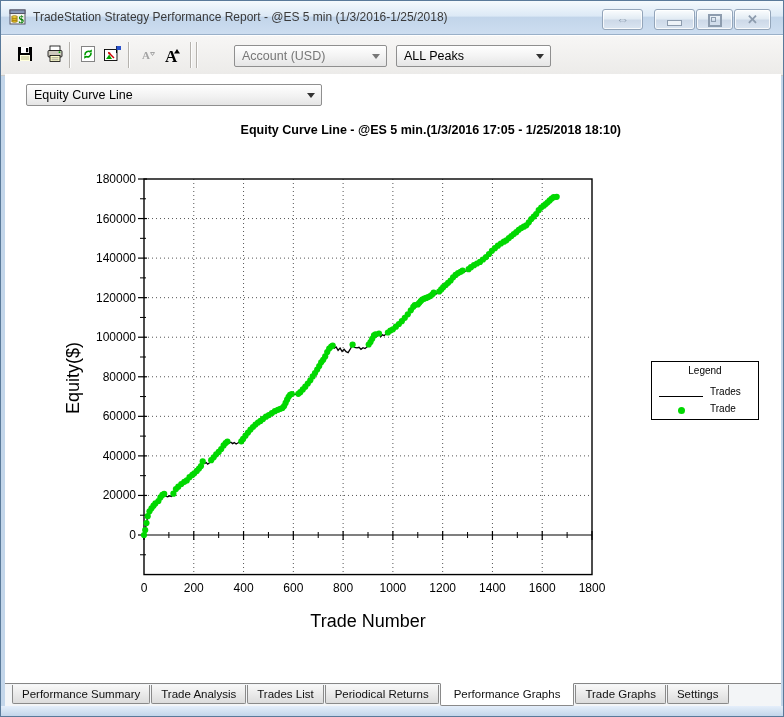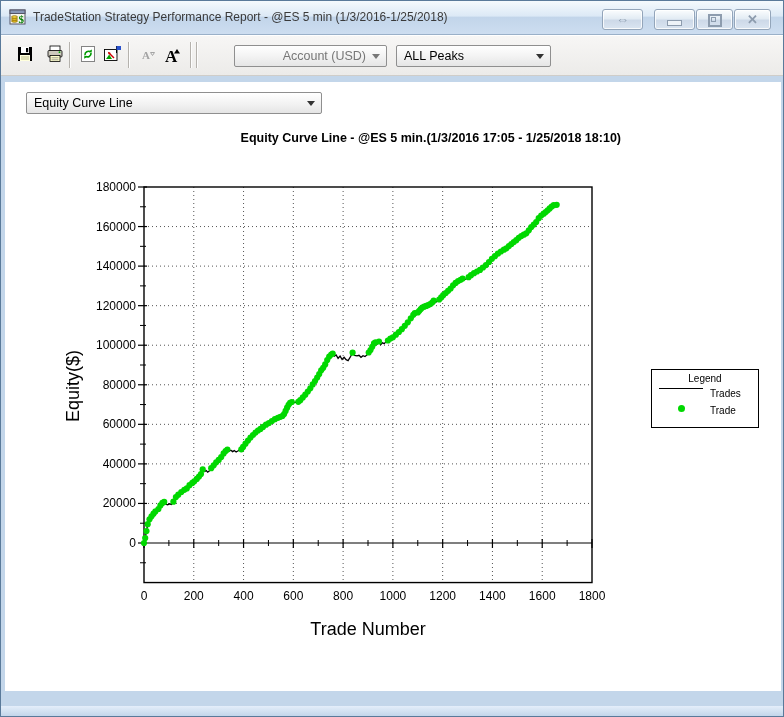--- a/index.html
+++ b/index.html
@@ -28,42 +28,42 @@
   
   .toolbar{position:absolute;left:0;top:34px;right:0;height:39px;
     background:linear-gradient(#f7f6f5,#ecebe9);border-top:1px solid #fff;border-bottom:1px solid #cfcdc9;}
   .tool-btn{position:absolute;top:9px;width:22px;height:22px;text-align:center;cursor:default;}
   .tool-sep{position:absolute;top:6px;height:26px;width:0;border-left:1px solid #b5b2ad;border-right:1px solid #fdfdfd;}
   .combo{position:absolute;height:22px;box-sizing:border-box;border:1px solid #8f8f8f;border-radius:2px;
     background:linear-gradient(#ffffff,#f2f2f2 55%,#e5e5e5);
     font-size:12.5px;line-height:20px;padding:0 20px 0 7px;color:#000;white-space:nowrap;overflow:hidden;}
   .combo .arrow{position:absolute;right:6px;top:8px;width:0;height:0;
     border-left:4px solid transparent;border-right:4px solid transparent;border-top:5px solid #333;}
-  .combo.disabled{color:#777;text-align:right;}
+  .combo.disabled{color:#777;}
   .combo.disabled .arrow{border-top-color:#777;}
 
   
-  .content{position:absolute;left:4px;top:81px;width:776px;height:609px;background:#fff;}
+  .content{position:absolute;left:4px;top:73px;width:776px;height:609px;background:#fff;}
   .graph-combo{left:21px;top:10px;width:296px;}
   .chart-title{position:absolute;left:56px;top:49px;width:560px;text-align:right;
     font-size:12.5px;font-weight:bold;color:#000;}
   #chart-svg{position:absolute;left:0;top:0;}
   .grid{stroke:#555;stroke-width:1;stroke-dasharray:1 3;}
   .frame{fill:none;stroke:#000;stroke-width:1.4;}
   .axis{stroke:#000;stroke-width:1.2;}
   .axis.thin{stroke-width:1;}
   .tick{font:12px "Liberation Sans",sans-serif;fill:#000;}
   .axis-label{font:18px "Liberation Sans",sans-serif;fill:#000;}
   .trades-line{fill:none;stroke:#000;stroke-width:1.3;}
 
   
   .legend{position:absolute;left:646px;top:287px;width:106px;background:#fff;
     border:1px solid #000;padding:3px 0 5px;font-size:10px;color:#000;}
   .legend-title{text-align:center;margin-bottom:4px;}
-  .legend-row{display:flex;align-items:flex-start;height:17px;}
+  .legend-row{display:flex;align-items:flex-end;height:17px;}
   .legend-sample{width:58px;display:flex;justify-content:center;align-items:center;}
   .sample-line{width:44px;height:0;border-top:1.5px solid #000;}
   .sample-dot{width:7px;height:7px;border-radius:50%;}
 
   
   .tabbar{position:absolute;left:4px;top:682px;width:776px;height:23px;background:#f3f5f7;
     border-top:1px solid #868686;display:flex;align-items:flex-start;padding-left:7px;box-sizing:border-box;}
   .tab{height:18px;line-height:18px;padding:0 9px;font-size:11.5px;color:#111;
     background:linear-gradient(#f8f8f8,#dcdcdc);border:1px solid #8a8a8a;border-top:none;
     border-radius:0 0 2px 2px;margin-right:1px;margin-top:1px;white-space:nowrap;cursor:default;}
@@ -414,15 +414,24 @@
       </div>
       <div class="legend-row">
         <span class="legend-sample">
             <span class="sample-dot" id="legend-dot" style="background: rgb(0, 216, 0);"></span>
           </span>
         <span>Trade</span>
       </div>
     </div>
   </div>
 
+  <div class="tabbar">
+    <div class="tab">Performance Summary</div>
+    <div class="tab">Trade Analysis</div>
+    <div class="tab">Trades List</div>
+    <div class="tab">Periodical Returns</div>
+    <div class="tab active">Performance Graphs</div>
+    <div class="tab">Trade Graphs</div>
+    <div class="tab">Settings</div>
+  </div>
 
   <div class="bottom-strip"></div>
 </div>
 
 </body></html>

